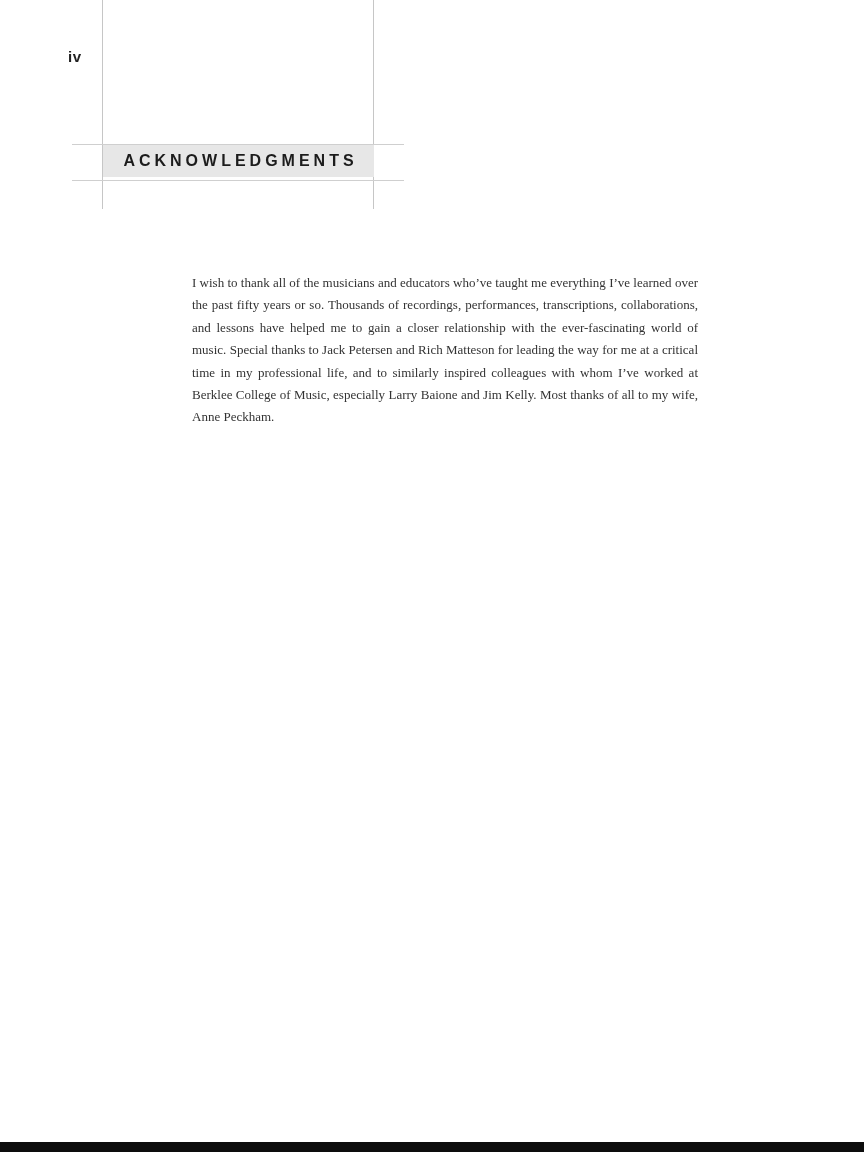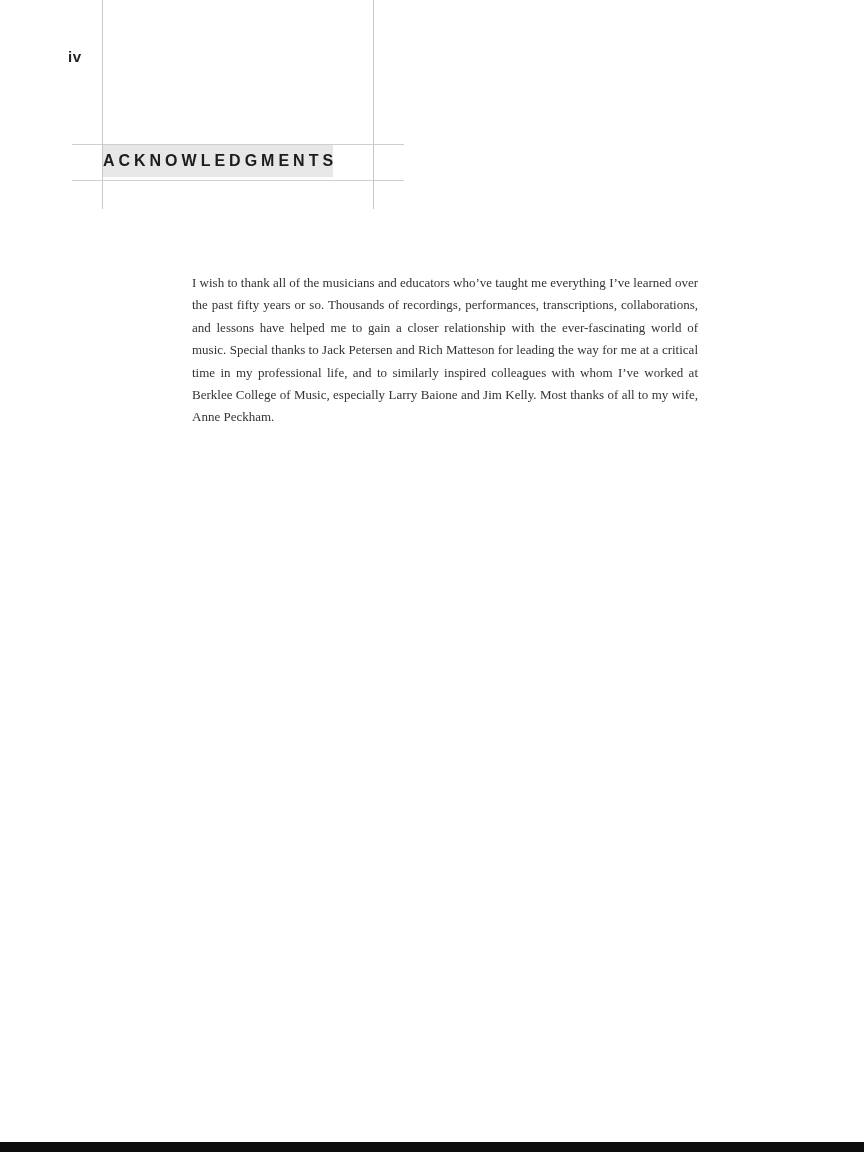--- a/index.html
+++ b/index.html
@@ -47,21 +47,21 @@
     font-family: "Liberation Sans", sans-serif;
     font-weight: bold;
     font-size: 15px;
     color: var(--pagenum-text);
     letter-spacing: 0.5px;
   }
   .header-box {
     position: absolute;
     left: 103px;
     top: 145px;
-    width: 230px;
+    width: 271px;
     height: 32px;
     background: var(--header-box);
     display: flex;
     align-items: center;
     justify-content: center;
   }
   .header-title {
     font-family: "Liberation Sans", sans-serif;
     font-weight: bold;
     font-size: 16px;

